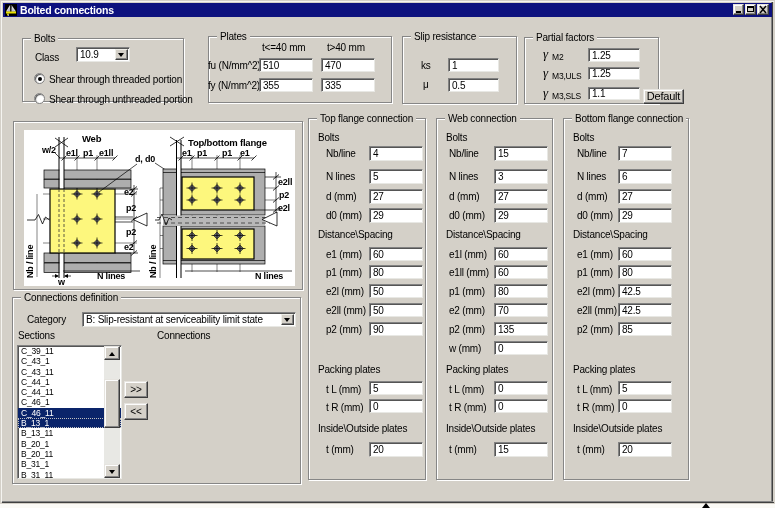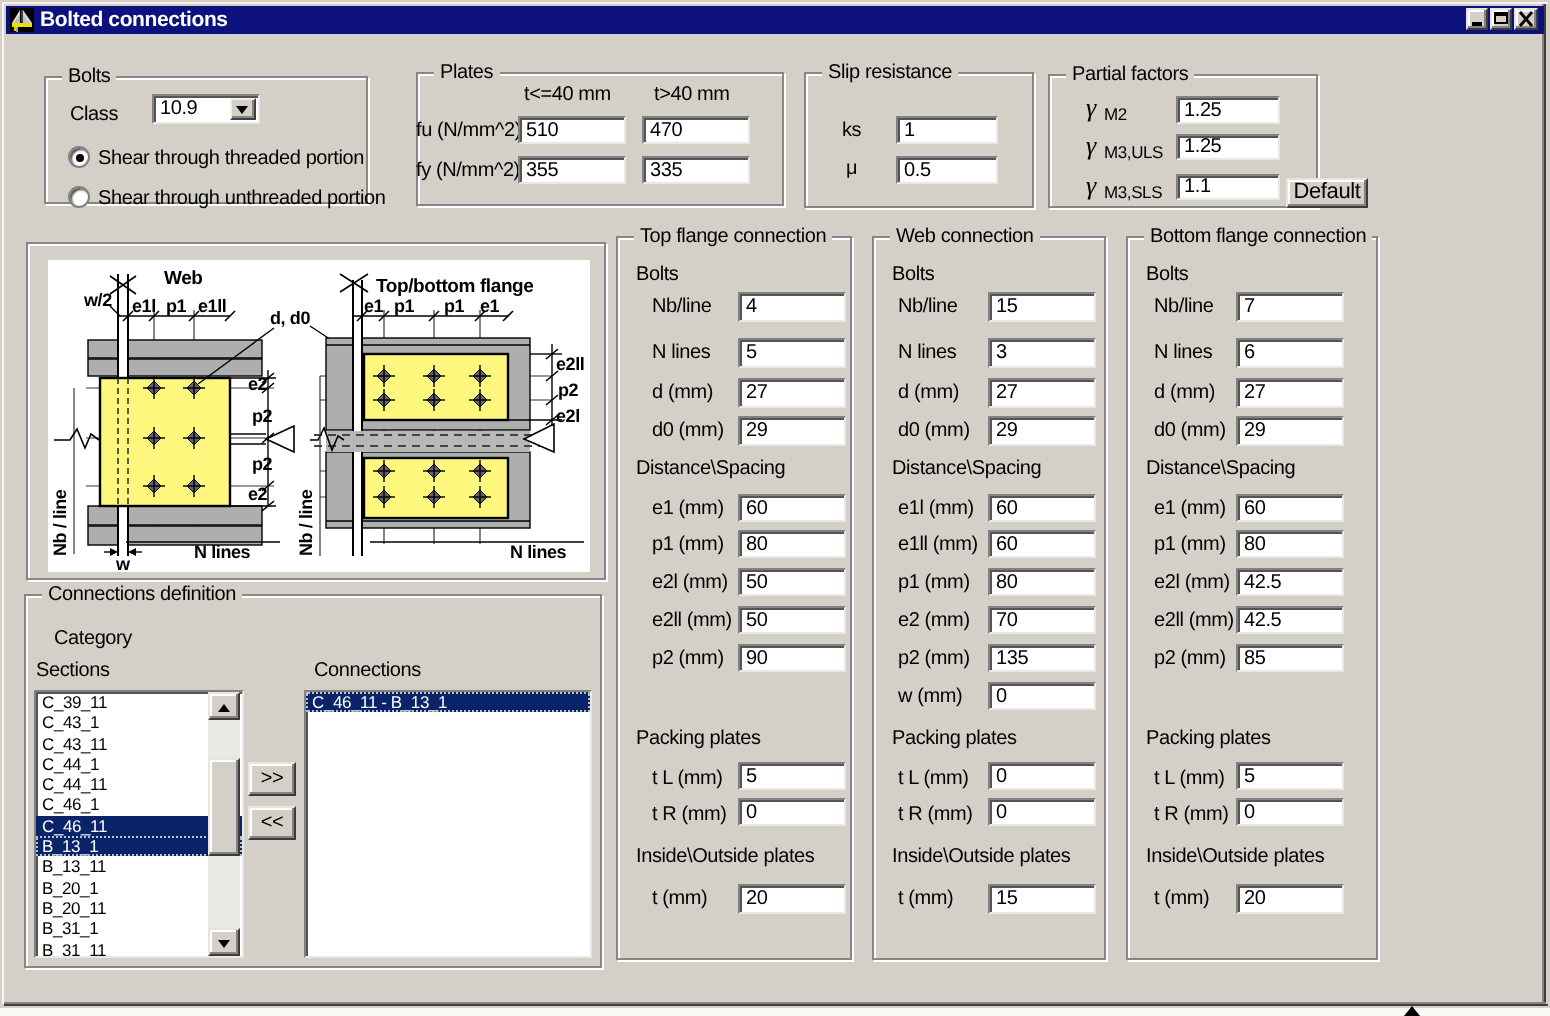--- a/index.html
+++ b/index.html
@@ -264,20 +264,26 @@
       <text x="278" y="211" font-size="9" font-weight="bold">e2l</text>
       <line x1="160" y1="188" x2="160" y2="278" stroke="#333" stroke-width="0.6"></line>
       <text x="156" y="278" font-size="9" font-weight="bold" transform="rotate(-90 156 278)">Nb / line</text>
       <line x1="185" y1="271" x2="292" y2="271" stroke="#000" stroke-width="0.7"></line>
       <text x="255" y="279" font-size="9" font-weight="bold">N lines</text>
     </svg>
 <div class="grp" style="left:12px;top:297px;width:289px;height:187px">
       <span style="left:8px">Connections definition</span>
     </div>
 <div class="lab" style="left:27px;top:314px;">Category</div>
+<div class="cmb" style="left:82px;top:312px;width:214px;height:15px">
+      <div style="position:absolute;left:3px;top:1px;font-size:10px;line-height:12px;white-space:nowrap">B: Slip-resistant at serviceability limit state</div>
+      <div class="cmbtn" style="right:1px;top:1px;width:13px;height:11px">
+        <div class="arrdn" style="left:2px;top:3px"></div>
+      </div>
+    </div>
 <div class="lab it" style="left:18px;top:330px;">Sections</div>
 <div class="lab it" style="left:157px;top:330px;">Connections</div>
 <div class="list" style="left:17px;top:345px;width:105px;height:134px">
       <div class="li" style="">C_39_11</div>
       <div class="li" style="">C_43_1</div>
       <div class="li" style="">C_43_11</div>
       <div class="li" style="">C_44_1</div>
       <div class="li" style="">C_44_11</div>
       <div class="li" style="">C_46_1</div>
       <div class="li lisel" style="">C_46_11</div>
@@ -291,23 +297,20 @@
 <div class="abs" style="left:104px;top:346px;width:16px;height:132px;background:#e8e8e4"></div>
 <div class="btn" style="left:104px;top:346px;width:16px;height:14px;line-height:12px;font-size:8px">
       <div class="arrup" style="left:4px;top:5px"></div>
     </div>
 <div class="btn" style="left:104px;top:464px;width:16px;height:14px;line-height:12px;font-size:8px">
       <div class="arrdn" style="left:4px;top:5px"></div>
     </div>
 <div class="btn" style="left:104px;top:379px;width:16px;height:49px;line-height:47px;font-size:11px"></div>
 <div class="btn" style="left:124px;top:381px;width:24px;height:17px;line-height:15px;font-size:10px">&gt;&gt;</div>
 <div class="btn" style="left:124px;top:403px;width:24px;height:17px;line-height:15px;font-size:10px">&lt;&lt;</div>
-<div class="list" style="left:152px;top:345px;width:144px;height:134px">
-      <div class="li lisel" style="outline:1px dotted #c0c0c0;outline-offset:-1px;">C_46_11 - B_13_1</div>
-    </div>
 <div class="grp" style="left:308px;top:118px;width:118px;height:362px">
       <span style="left:8px">Top flange connection</span>
     </div>
     <div class="lab it" style="left:318px;top:132px;">Bolts</div>
     <div class="lab" style="left:326px;top:148px;">Nb/line</div>
     <div class="tb" style="left:369px;top:146px;width:54px;height:15px;line-height:14px">4</div>
     <div class="lab" style="left:326px;top:171px;">N lines</div>
     <div class="tb" style="left:369px;top:169px;width:54px;height:15px;line-height:14px">5</div>
     <div class="lab" style="left:326px;top:191px;">d (mm)</div>
     <div class="tb" style="left:369px;top:189px;width:54px;height:15px;line-height:14px">27</div>

